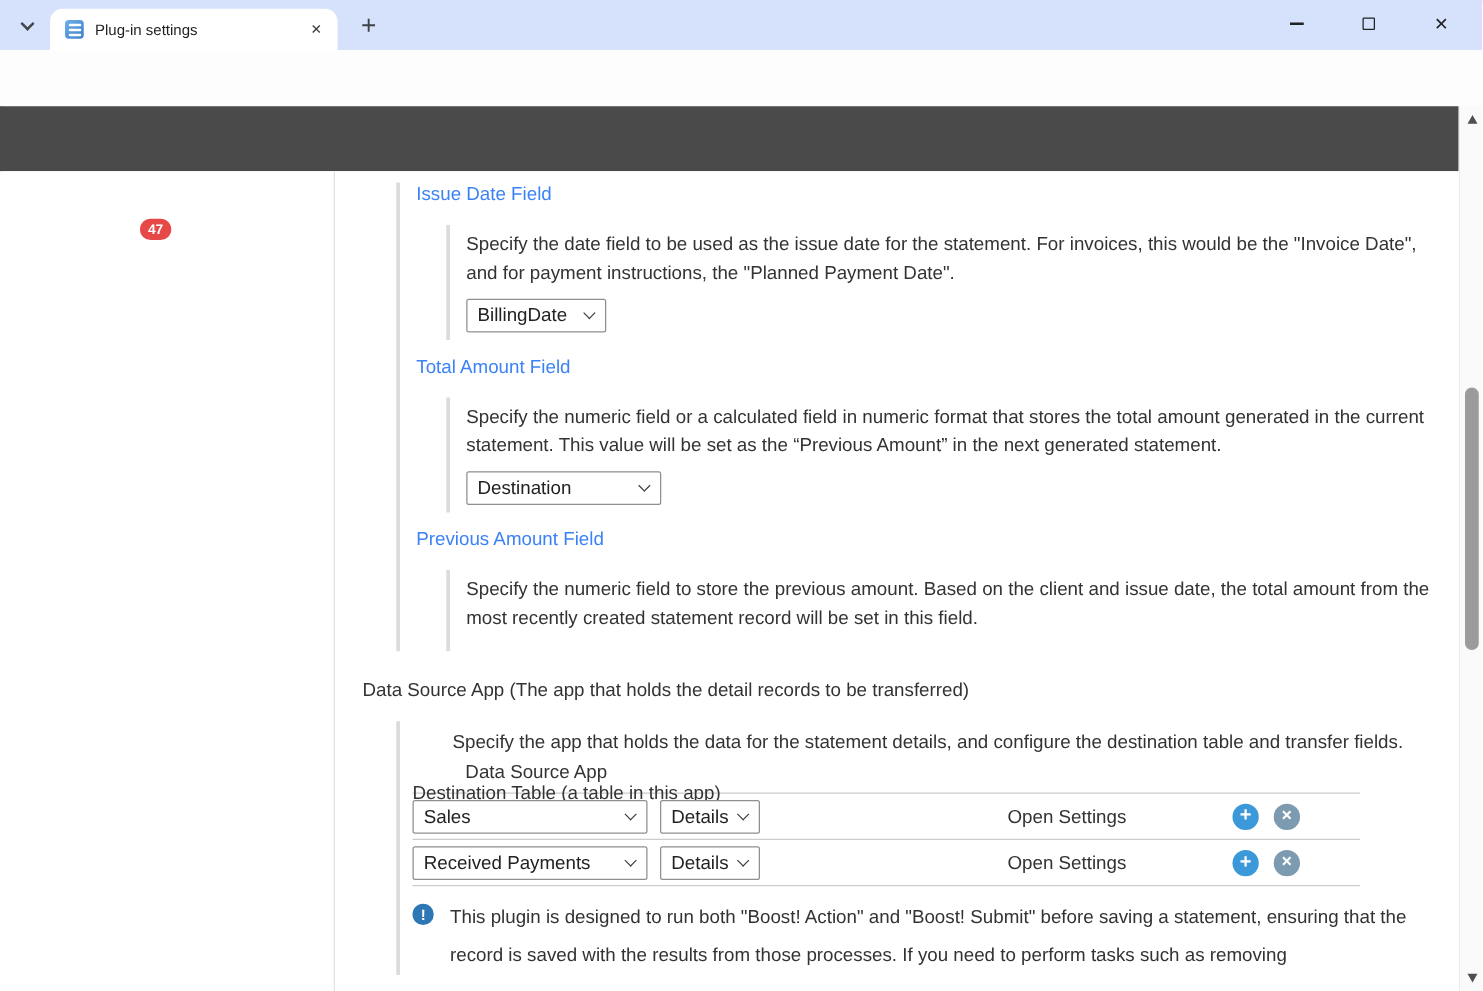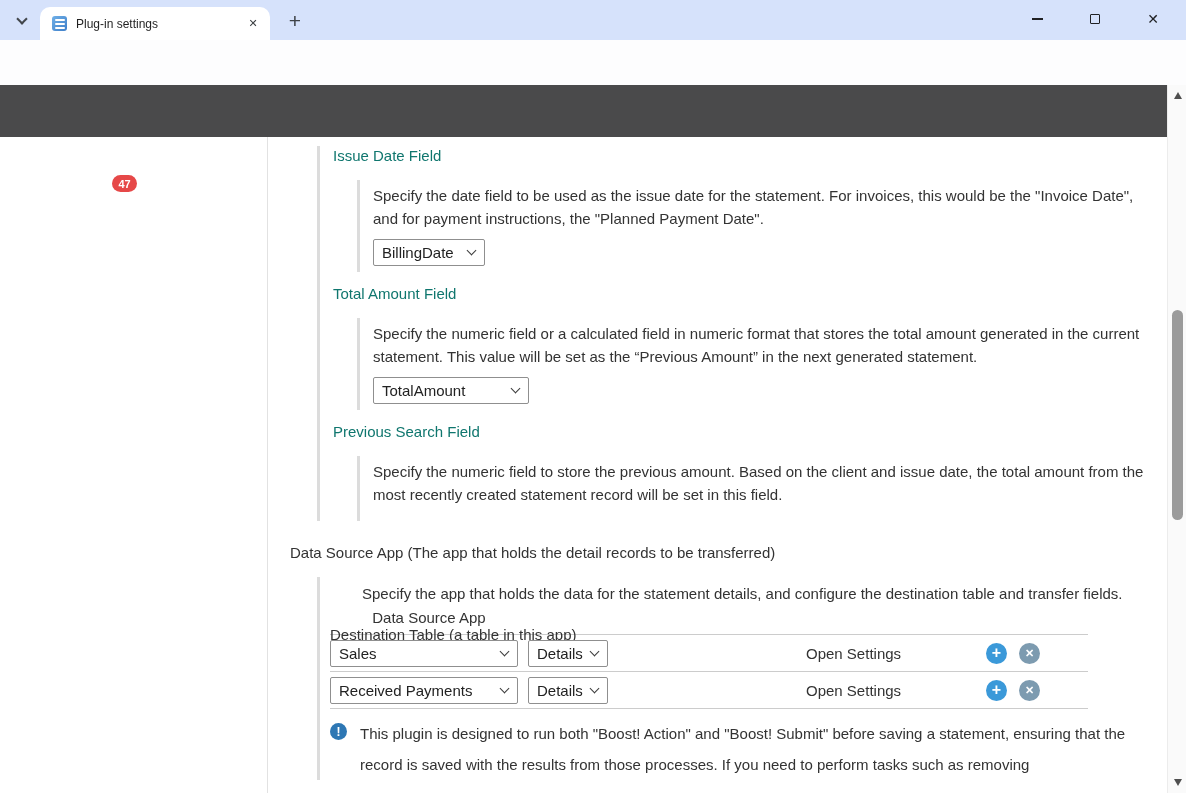--- a/index.html
+++ b/index.html
@@ -87,21 +87,21 @@
   .tri-up { width:0; height:0; border-left:4.5px solid transparent; border-right:4.5px solid transparent; border-bottom:7px solid #4f4f4f; }
   .tri-down { width:0; height:0; border-left:4.5px solid transparent; border-right:4.5px solid transparent; border-top:7px solid #4f4f4f; }
   .sb-thumb { position:absolute; left:4px; top:225px; width:11px; height:210px; background:#9b9b9b; border-radius:6px; cursor:pointer; }
 
   
   .content { position:absolute; left:0; top:137px; width:1167px; height:656px; background:#fff; overflow:hidden; }
   .sidebar-divider { position:absolute; left:267px; top:0; width:1px; height:656px; background:#e2e2e2; }
   .main { position:absolute; left:290px; top:0; width:860px; padding-top:9px; color:#333; font-size:15px; }
   .group1 { margin-left:27px; border-left:3px solid #dcdcdc; padding-left:13px; }
   .field { margin-bottom:12px; }
-  .field-label { line-height:20px; color:#0f766e; }
+  .field-label { line-height:20px; color:#3b82f6; }
   .field-body { margin-left:24px; border-left:3px solid #dcdcdc; padding:4px 0 6px 13px; margin-top:14px; }
   .field-desc { line-height:23px; width:772px; margin-bottom:9px; color:#333; }
   .selectbox { display:inline-flex; align-items:center; justify-content:space-between; height:27px; background:#fff;
                border:1px solid #8f8f8f; border-radius:2px; padding:0 9px 0 8px; font-size:15px; color:#222; cursor:pointer; }
   .chev { width:7px; height:7px; border-right:1.7px solid #3c3c3c; border-bottom:1.7px solid #3c3c3c;
           transform:rotate(45deg); margin-top:-4px; margin-left:8px; flex:none; }
   .ds-label { margin-top:22px; line-height:20px; }
   .group2 { margin-left:27px; border-left:3px solid #dcdcdc; padding:5px 0 0 10px; margin-top:14px; }
   .ds-desc { line-height:24px; width:790px;margin-left:32px; }
   .ds-table { margin-top:2px; width:758px; }
@@ -270,28 +270,28 @@
                 <span class="chev"></span>
             </div>
           </div>
         </div>
 
         <div class="field">
           <div class="field-label">Total Amount Field</div>
           <div class="field-body">
             <div class="field-desc">Specify the numeric field or a calculated field in numeric format that stores the total amount generated in the current statement. This value will be set as the “Previous Amount” in the next generated statement.</div>
             <div class="selectbox" style="width:156px;">
-              <span>TotalAmount</span>
+              <span>Destination</span>
                 <span class="chev"></span>
             </div>
           </div>
         </div>
 
         <div class="field">
-          <div class="field-label">Previous Search Field</div>
+          <div class="field-label">Previous Amount Field</div>
           <div class="field-body">
             <div class="field-desc">Specify the numeric field to store the previous amount. Based on the client and issue date, the total amount from the most recently created statement record will be set in this field.</div>
           </div>
         </div>
 
       </div>
 
       <div class="ds-label">Data Source App (The app that holds the detail records to be transferred)</div>
 
       <div class="group2">

